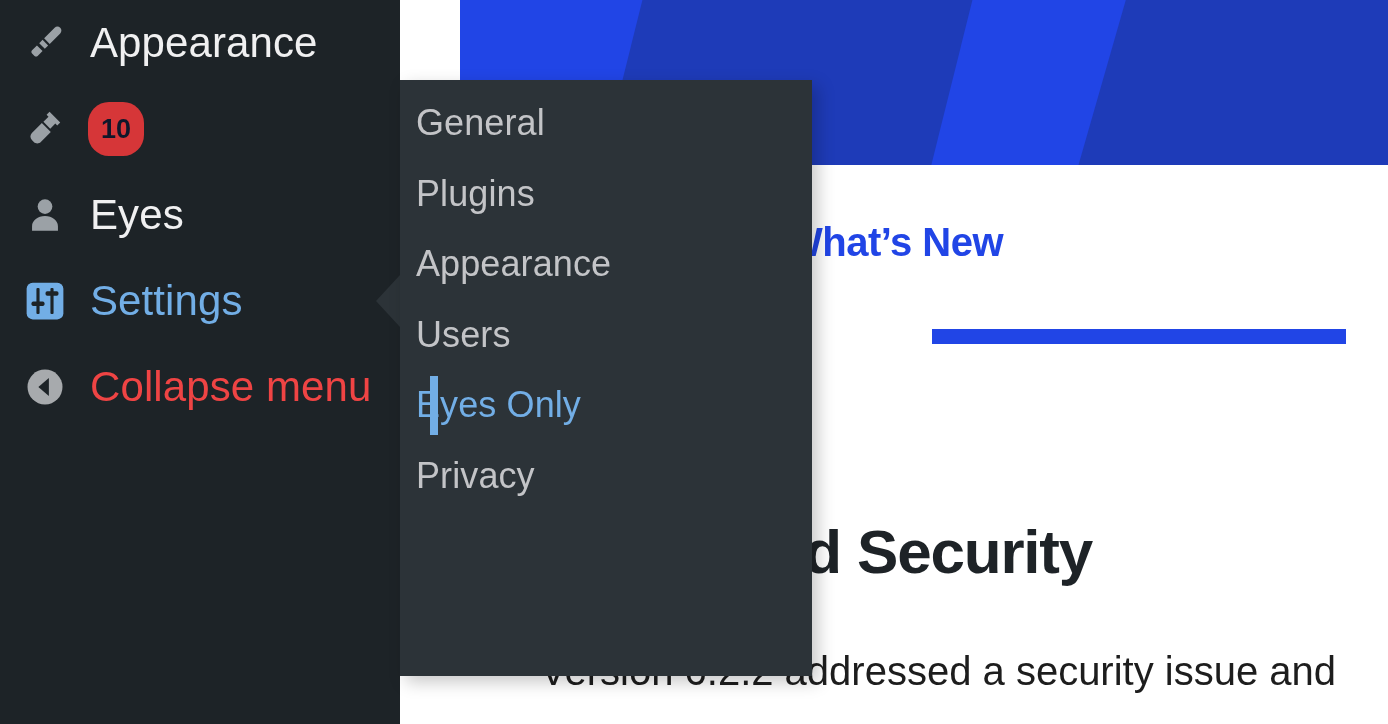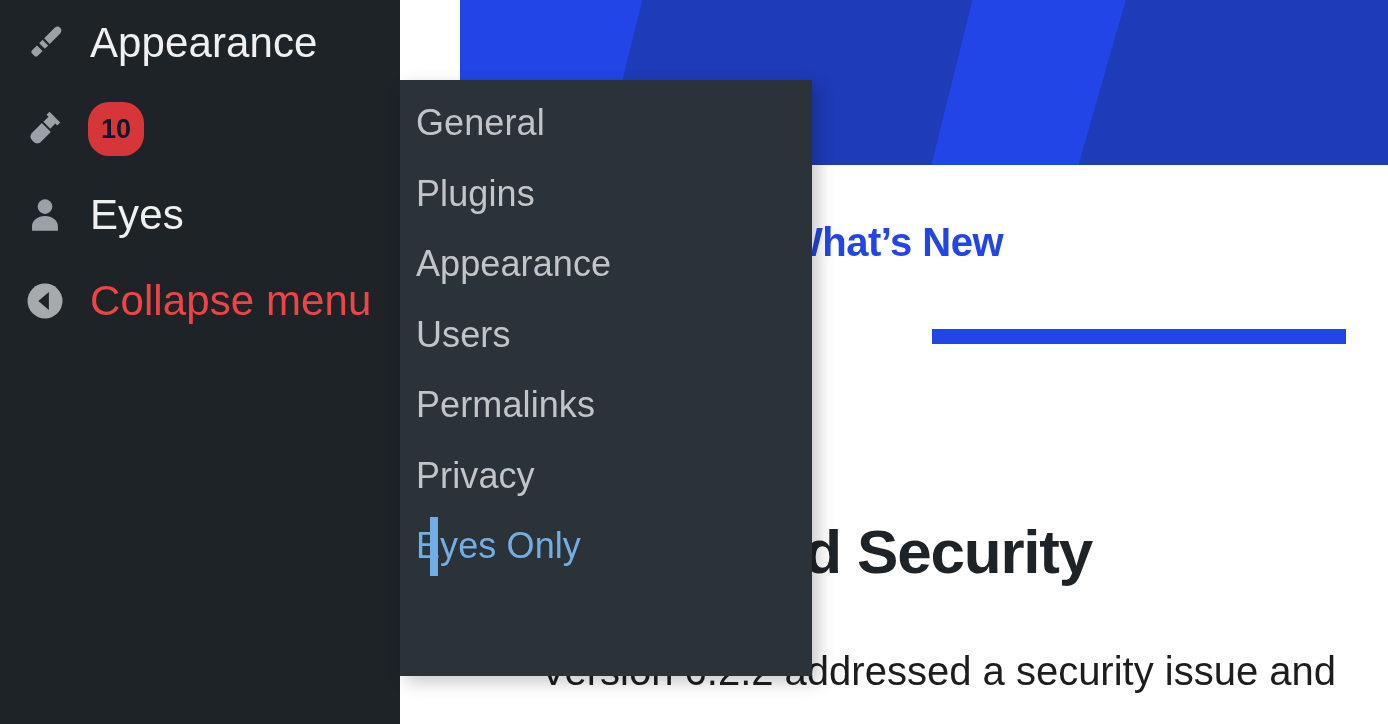--- a/index.html
+++ b/index.html
@@ -255,35 +255,47 @@
       <span class="mi-icon">
         <svg class="icon-svg" width="42" height="42" viewBox="0 0 24 24" fill="#9ba1a6">
           <circle cx="12" cy="7.2" r="4.2"></circle>
           <path d="M12 12.6c-4.1 0-7.4 2.6-7.4 5.8V21h14.8v-2.6c0-3.2-3.3-5.8-7.4-5.8z"></path>
         </svg>
       </span>
       <span class="mi-label">Eyes</span>
     </div>
 
 
+    <div class="menu-item active">
+      <span class="mi-icon">
+        <svg class="icon-svg" width="42" height="42" viewBox="0 0 24 24">
+          <rect x="1.5" y="1.5" width="21" height="21" rx="3.5" fill="#72aee6"></rect>
+          <rect x="7.1" y="4.6" width="1.8" height="14.8" rx="0.6" fill="#1d2327"></rect>
+          <rect x="4.3" y="12.3" width="7.4" height="2.6" rx="1.0" fill="#1d2327"></rect>
+          <rect x="15.1" y="4.6" width="1.8" height="14.8" rx="0.6" fill="#1d2327"></rect>
+          <rect x="12.3" y="6.4" width="7.4" height="2.6" rx="1.0" fill="#1d2327"></rect>
+        </svg>
+      </span>
+      <span class="mi-label">Settings</span>
+      <span class="flyout-arrow"></span>
+    </div>
 
     <div class="menu-item muted">
       <span class="mi-icon">
         <svg class="icon-svg" width="42" height="42" viewBox="0 0 24 24">
           <circle cx="12" cy="12" r="10" fill="#a7aaad"></circle>
           <path d="M14.2 6.8L8.2 12l6 5.2z" fill="#1d2327"></path>
         </svg>
       </span>
       <span class="mi-label">Collapse menu</span>
     </div>
   </div>
 
   <div class="submenu">
     <div class="sub-item">General</div>
     <div class="sub-item">Plugins</div>
     <div class="sub-item">Appearance</div>
     <div class="sub-item">Users</div>
-    <div class="sub-item">Permalinks</div>
+    <div class="sub-item active">Eyes Only</div>
     <div class="sub-item">Privacy</div>
-    <div class="sub-item active">Eyes Only</div>
   </div>
 
 </div>
 
 </body></html>

